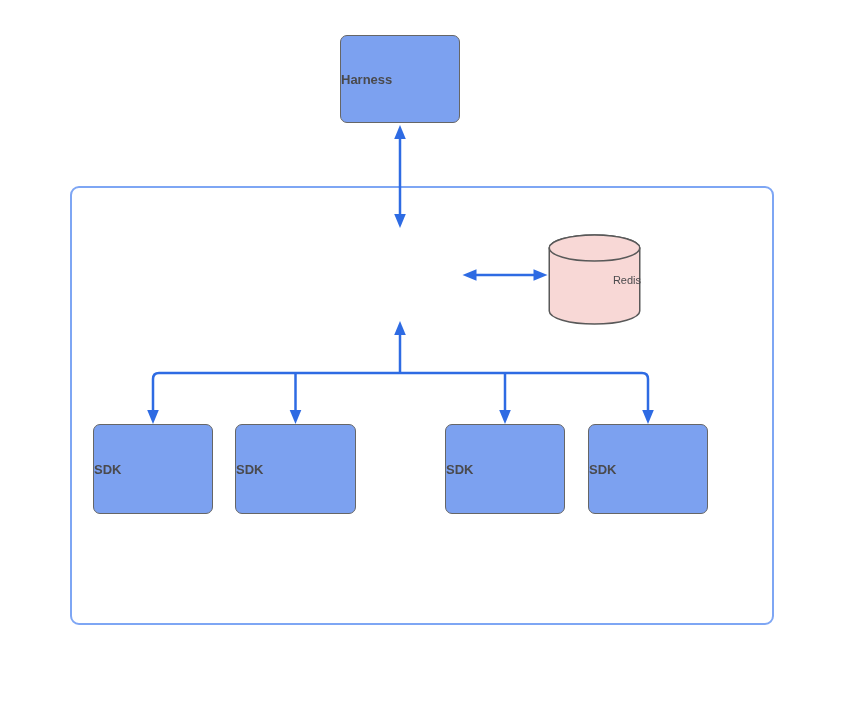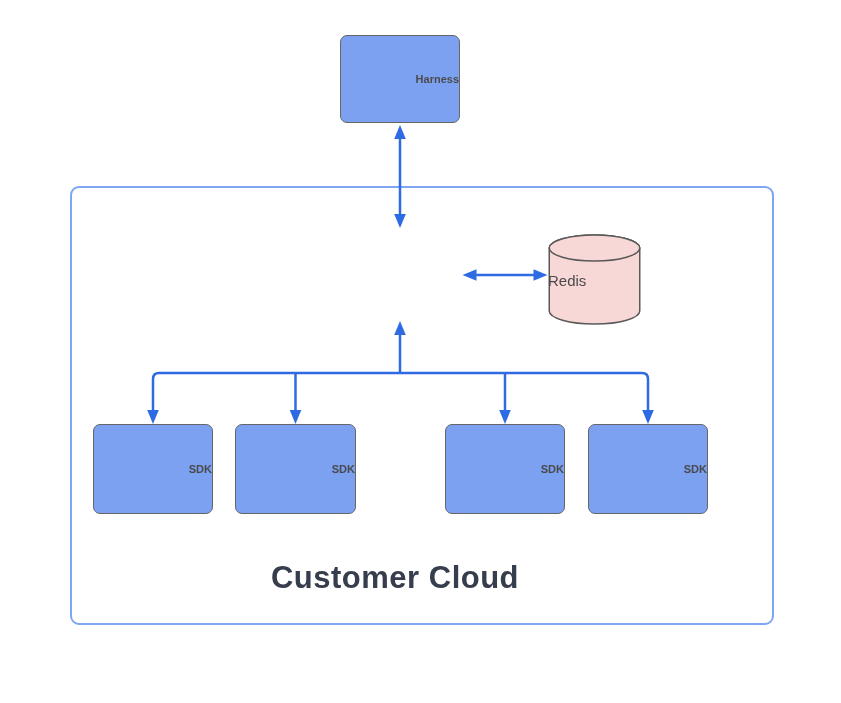--- a/index.html
+++ b/index.html
@@ -23,25 +23,24 @@
     font-family: "Liberation Sans", sans-serif;
     overflow: hidden;
   }
   .node {
     position: absolute;
     background: var(--node-fill);
     border: 1px solid var(--node-border);
     border-radius: 7px;
     display: flex;
     align-items: center;
-    justify-content: flex-end;
+    justify-content: flex-start;
     color: var(--label-text);
-    font-size: 11px;
+    font-size: 13px;
     text-align: center;
-    padding-left: 24px;
   }
   .node.bold { font-weight: 700; }
   .group-container {
     position: absolute;
     left: 70px; top: 186px;
     width: 704px; height: 439px;
     border: 2px solid var(--container-border);
     border-radius: 9px;
     background: transparent;
   }
@@ -59,23 +58,23 @@
   .cylinder-wrap {
     position: absolute;
     left: 548px; top: 234px;
     width: 93px; height: 91px;
   }
   .cylinder-wrap .cyl-label {
     position: absolute;
     left: 0; right: 0;
     top: 46px;
     transform: translateY(-50%);
-    text-align: left;
+    text-align: right;
     color: var(--label-text);
-    font-size: 15px;
+    font-size: 11px;
   }
   .edges {
     position: absolute;
     inset: 0;
     width: 841px;
     height: 703px;
     pointer-events: none;
   }
   .edge-line {
     stroke: var(--arrow);
@@ -84,21 +83,20 @@
   }
   .edge-head { fill: var(--arrow); stroke: none; }
   .cyl-body { fill: var(--redis-fill); stroke: var(--redis-border); stroke-width: 1.5; }
 </style>
 </head>
 <body>
 
 <div class="canvas">
 
   <div class="group-container"></div>
-  <div class="group-title">Customer Cloud</div>
 
   <div class="node bold" style="left:340px; top:35px; width:120px; height:88px;">
     <span>Harness</span>
   </div>
 
 
   <div class="cylinder-wrap">
     <svg width="93" height="91" viewBox="0 0 93 91">
       <path class="cyl-body" d="M1.25,14 L1.25,77 A45.25,13 0 0 0 91.75,77 L91.75,14 A45.25,13 0 0 0 1.25,14 Z"></path>
       <ellipse class="cyl-body" cx="46.5" cy="14" rx="45.25" ry="13"></ellipse>

